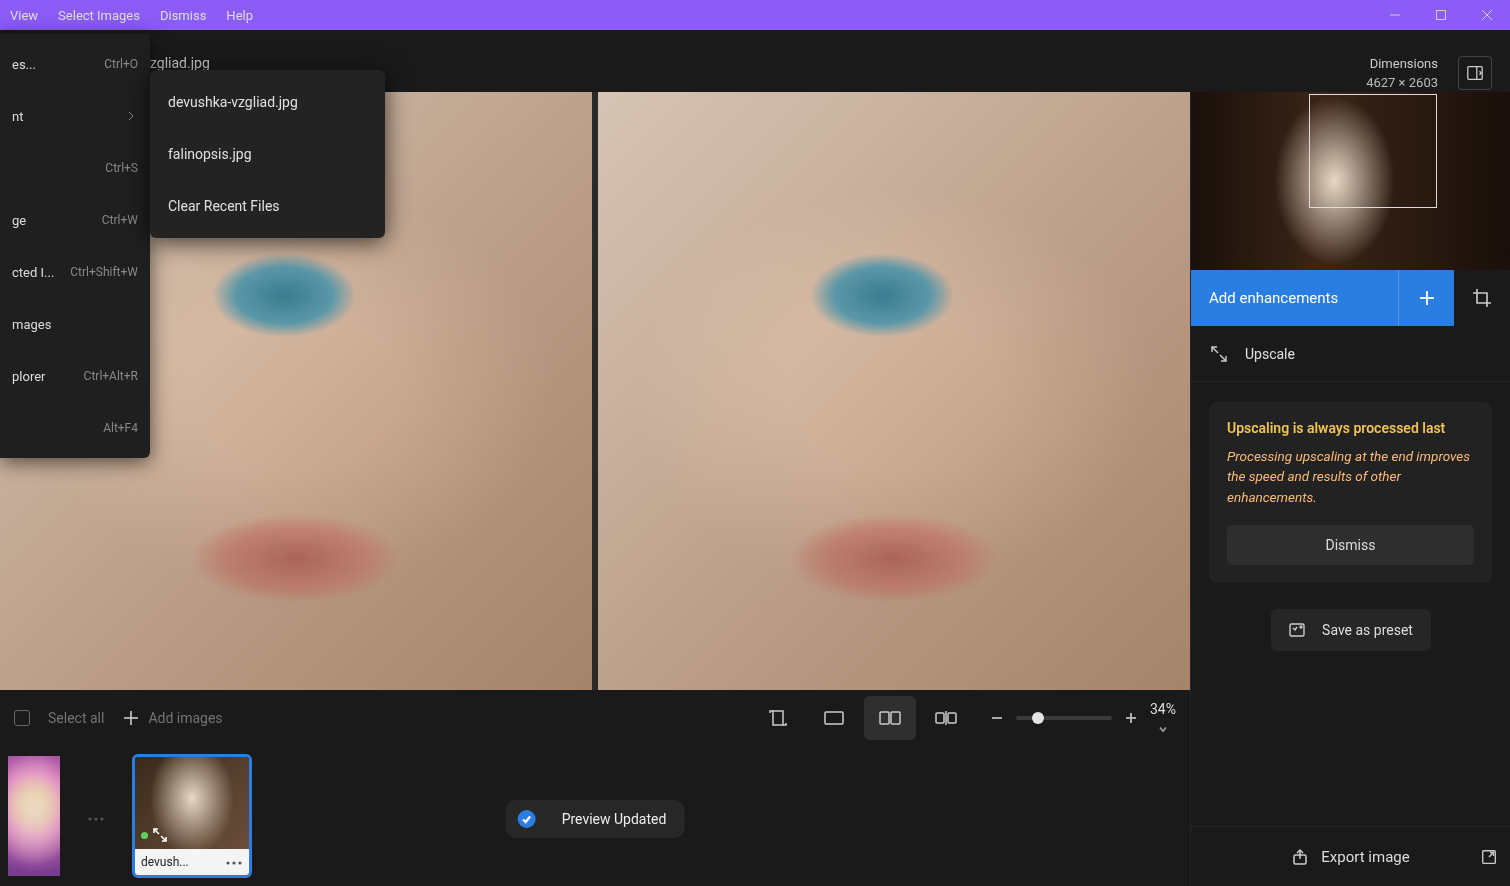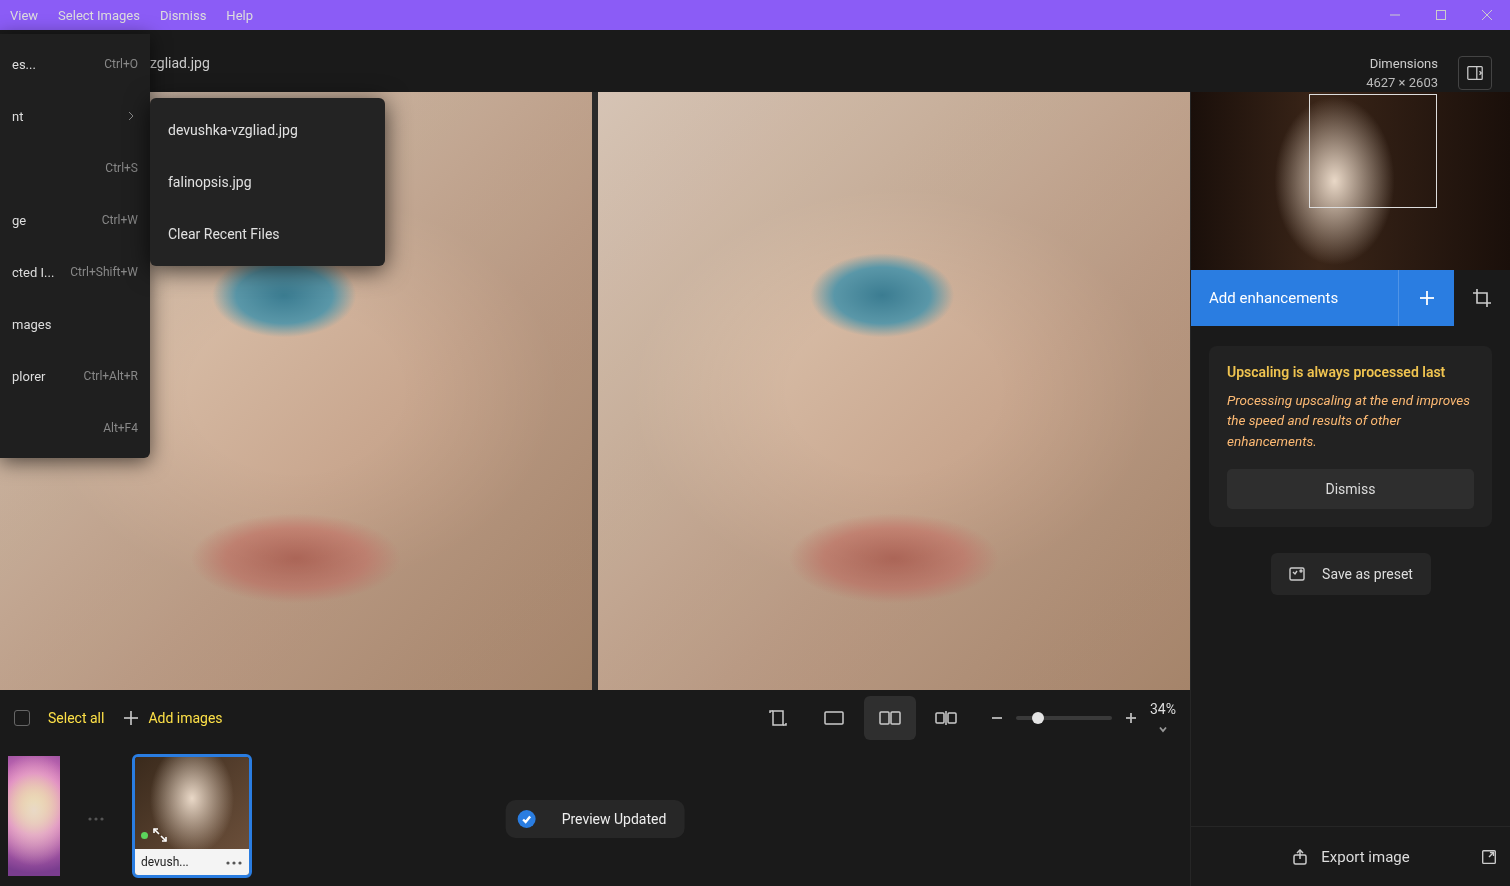--- a/index.html
+++ b/index.html
@@ -22,41 +22,41 @@
 
   .breadcrumb-filename { position:absolute; left:150px; top:55px; font-size:14px; color:#ccc; }
 
   
   .file-menu { position: absolute; left: 0; top: 34px; width: 150px; background: #1f1f1f; border-radius: 0 0 6px 0; z-index: 50; padding: 4px 0; box-shadow: 0 4px 20px rgba(0,0,0,.6); }
   .fm-row { display:flex; justify-content:space-between; align-items:center; height:52px; padding:0 12px; font-size:13px; color:#ddd; cursor:pointer; white-space:nowrap; overflow:hidden; }
   .fm-row .shortcut { color:#888; font-size:12px; }
   .fm-row .chev { margin-left:auto; }
   .fm-row svg.chev { width:14px; height:14px; stroke:#888; fill:none; }
 
-  .recent-submenu { position:absolute; left:150px; top:98px; width:235px; background:#232323; border-radius:6px; z-index:51; padding:6px 0; box-shadow: 0 4px 24px rgba(0,0,0,.7); }
+  .recent-submenu { position:absolute; left:150px; top:70px; width:235px; background:#232323; border-radius:6px; z-index:51; padding:6px 0; box-shadow: 0 4px 24px rgba(0,0,0,.7); }
   .rs-row { height:52px; display:flex; align-items:center; padding:0 18px; font-size:14px; color:#e0e0e0; cursor:pointer; }
 
   
   .main { position:absolute; left:0; top:92px; right:0; bottom:0; display:flex; }
   .viewer { flex:1; position:relative; background:#111; overflow:hidden; display:flex; flex-direction:column;}
   .compare { flex:1; display:flex; gap:6px; background:#2a2a2a; }
   .pane { flex:1 1 50%; background: linear-gradient(135deg,#e8d4c4 0%,#d9bfa9 30%,#c9a78f 60%,#b38f73 100%); position:relative; overflow:hidden; }
   .pane::before { content:""; position:absolute; inset:0; background:
     radial-gradient(ellipse 120px 70px at 48% 34%, #3b7c91 0%, #5a97a8 40%, transparent 60%),
     radial-gradient(ellipse 260px 200px at 50% 50%, rgba(0,0,0,0) 40%, rgba(0,0,0,.08) 100%),
     radial-gradient(ellipse 140px 60px at 50% 78%, #b56b5c 0%, #c98776 50%, transparent 75%);
   }
   .preview-pill { position:absolute; left:50%; transform:translateX(-50%); bottom:48px; background:rgba(40,40,40,.92); color:#eee; font-size:14px; padding:10px 18px 10px 12px; border-radius:10px; display:flex; align-items:center; gap:26px; }
   .check-badge { width:18px; height:18px; border-radius:50%; background:#2a7de1; display:flex; align-items:center; justify-content:center; }
   .check-badge svg { width:10px; height:10px; stroke:#fff; fill:none; stroke-width:2.4; }
 
   
   .bottombar { height:56px; background:#1a1a1a; display:flex; align-items:center; padding:0 14px; gap:18px; }
   .chk { width:16px; height:16px; border:1.5px solid #666; border-radius:3px; }
-  .bottombar .lbl { font-size:14px; color:#fde047; }
+  .bottombar .lbl { font-size:14px; color:#737373; }
   .addimg { display:flex; align-items:center; gap:8px; cursor:pointer; }
   .addimg svg { width:18px; height:18px; stroke:#ccc; fill:none; stroke-width:1.6; }
   .spacer { flex:1; }
   .viewbtns { display:flex; gap:4px; }
   .vbtn { width:52px; height:44px; display:flex; align-items:center; justify-content:center; border-radius:6px; cursor:pointer; }
   .vbtn.active { background:#2f2f2f; }
   .vbtn svg { width:22px; height:16px; stroke:#ccc; fill:none; stroke-width:1.5; }
   .zoom { display:flex; align-items:center; gap:12px; }
   .zoom svg { width:14px; height:14px; stroke:#bbb; fill:none; stroke-width:1.8; }
   .slider { width:96px; height:4px; background:#3a3a3a; border-radius:2px; position:relative; }
@@ -309,20 +309,29 @@
             <line x1="3" y1="10" x2="17" y2="10"></line>
           </svg>
         </div>
       <div class="cropbox">
           <svg viewBox="0 0 20 20">
             <polyline points="5,1 5,15 19,15"></polyline>
             <polyline points="1,5 15,5 15,19"></polyline>
           </svg>
         </div>
     </div>
+    <div class="enh-row">
+      <svg viewBox="0 0 20 20">
+          <polyline points="3,8 3,3 8,3"></polyline>
+          <polyline points="17,12 17,17 12,17"></polyline>
+          <line x1="3" y1="3" x2="9" y2="9"></line>
+          <line x1="17" y1="17" x2="11" y2="11"></line>
+        </svg>
+      <span>Upscale</span>
+    </div>
     <div class="infobox">
       <div class="title">Upscaling is always processed last</div>
       <div class="body">Processing upscaling at the end improves the speed and results of other enhancements.</div>
       <div class="dismiss">Dismiss</div>
     </div>
     <div class="presetbtn">
       <svg viewBox="0 0 18 18">
           <rect x="2" y="3" width="14" height="12" rx="1.5"></rect>
           <path d="M5 7 l2 2 l2 -3"></path>
           <circle cx="13" cy="6" r="1"></circle>

